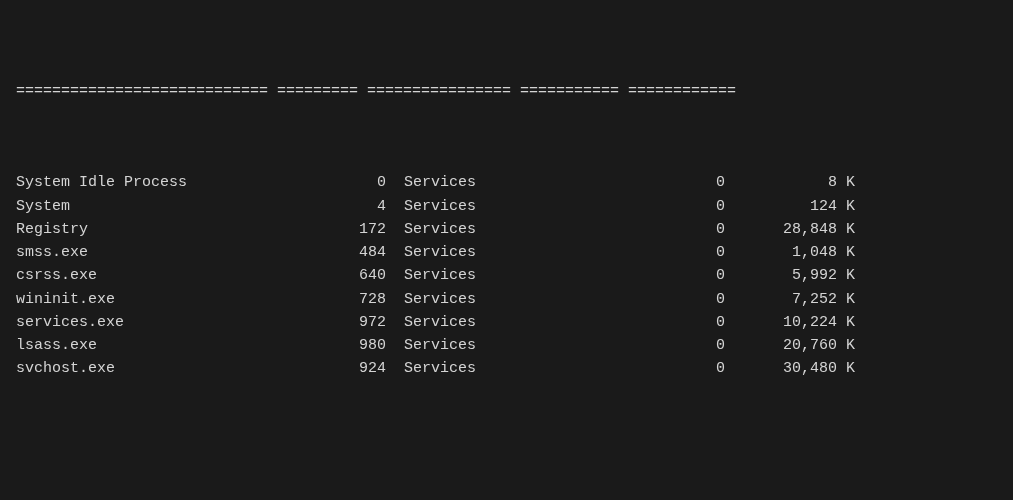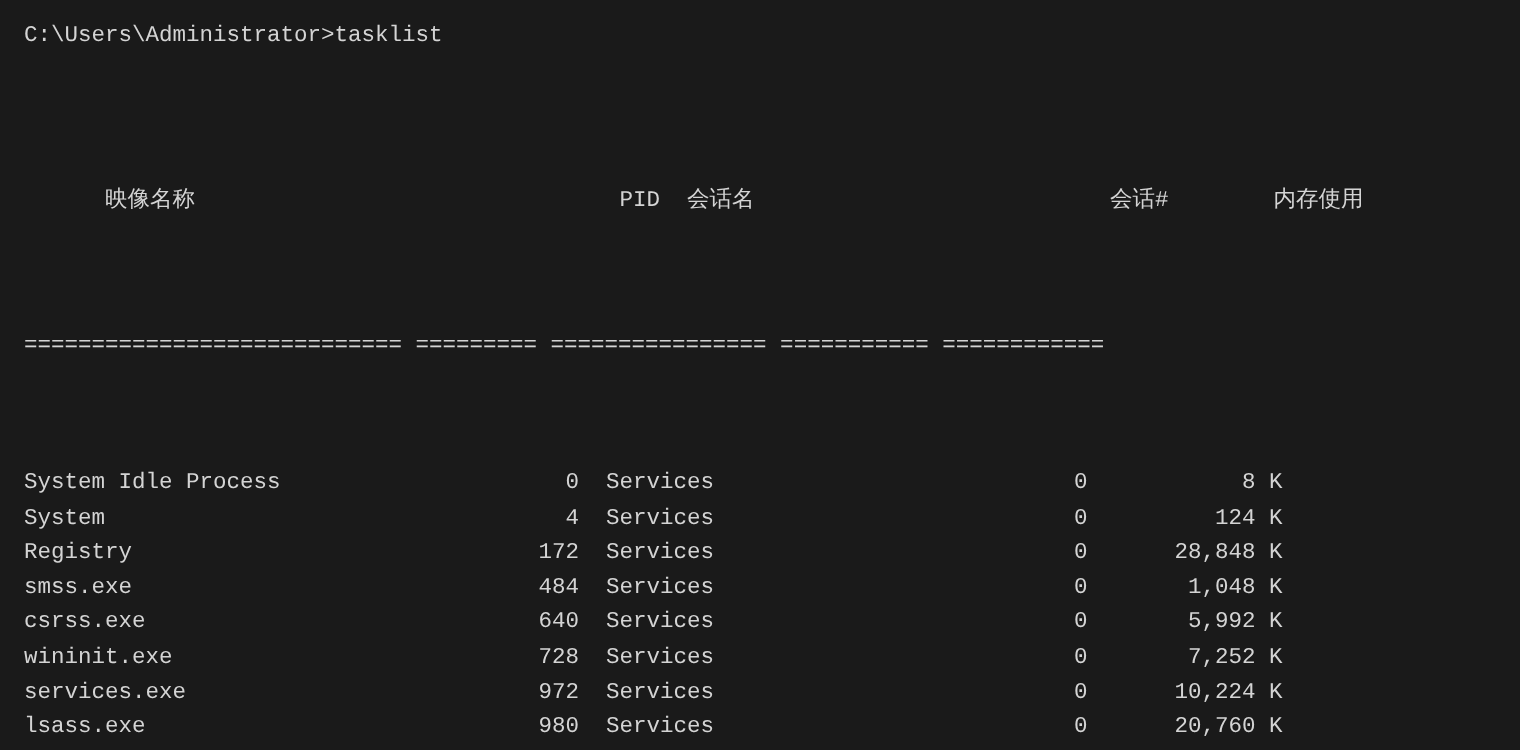--- a/index.html
+++ b/index.html
@@ -58,26 +58,22 @@
     }
 
     .line {
       line-height: 1.55;
     }
   </style>
 </head>
 <body>
 
 <div>
-  <div class="prompt-line line">C:\Users\Administrator&gt;tasklist</div>
 
   <div class="table-container">
     
-    <div class="line">
-      <span class="col-name">映像名称</span><span class="col-pid">PID</span> <span class="col-session-name">会话名</span><span class="col-session-num">会话#</span><span class="col-mem">内存使用</span>
-    </div>
     
     <div class="line">============================ ========= ================ =========== ============</div>
 
     
     <div id="data-rows"><div class="line"><span class="col-name">System Idle Process</span><span class="col-pid">0</span> <span class="col-session-name">Services</span><span class="col-session-num">0</span><span class="col-mem">8 K</span></div><div class="line"><span class="col-name">System</span><span class="col-pid">4</span> <span class="col-session-name">Services</span><span class="col-session-num">0</span><span class="col-mem">124 K</span></div><div class="line"><span class="col-name">Registry</span><span class="col-pid">172</span> <span class="col-session-name">Services</span><span class="col-session-num">0</span><span class="col-mem">28,848 K</span></div><div class="line"><span class="col-name">smss.exe</span><span class="col-pid">484</span> <span class="col-session-name">Services</span><span class="col-session-num">0</span><span class="col-mem">1,048 K</span></div><div class="line"><span class="col-name">csrss.exe</span><span class="col-pid">640</span> <span class="col-session-name">Services</span><span class="col-session-num">0</span><span class="col-mem">5,992 K</span></div><div class="line"><span class="col-name">wininit.exe</span><span class="col-pid">728</span> <span class="col-session-name">Services</span><span class="col-session-num">0</span><span class="col-mem">7,252 K</span></div><div class="line"><span class="col-name">services.exe</span><span class="col-pid">972</span> <span class="col-session-name">Services</span><span class="col-session-num">0</span><span class="col-mem">10,224 K</span></div><div class="line"><span class="col-name">lsass.exe</span><span class="col-pid">980</span> <span class="col-session-name">Services</span><span class="col-session-num">0</span><span class="col-mem">20,760 K</span></div><div class="line"><span class="col-name">svchost.exe</span><span class="col-pid">924</span> <span class="col-session-name">Services</span><span class="col-session-num">0</span><span class="col-mem">30,480 K</span></div></div>
   </div>
 </div>
 
 </body></html>

